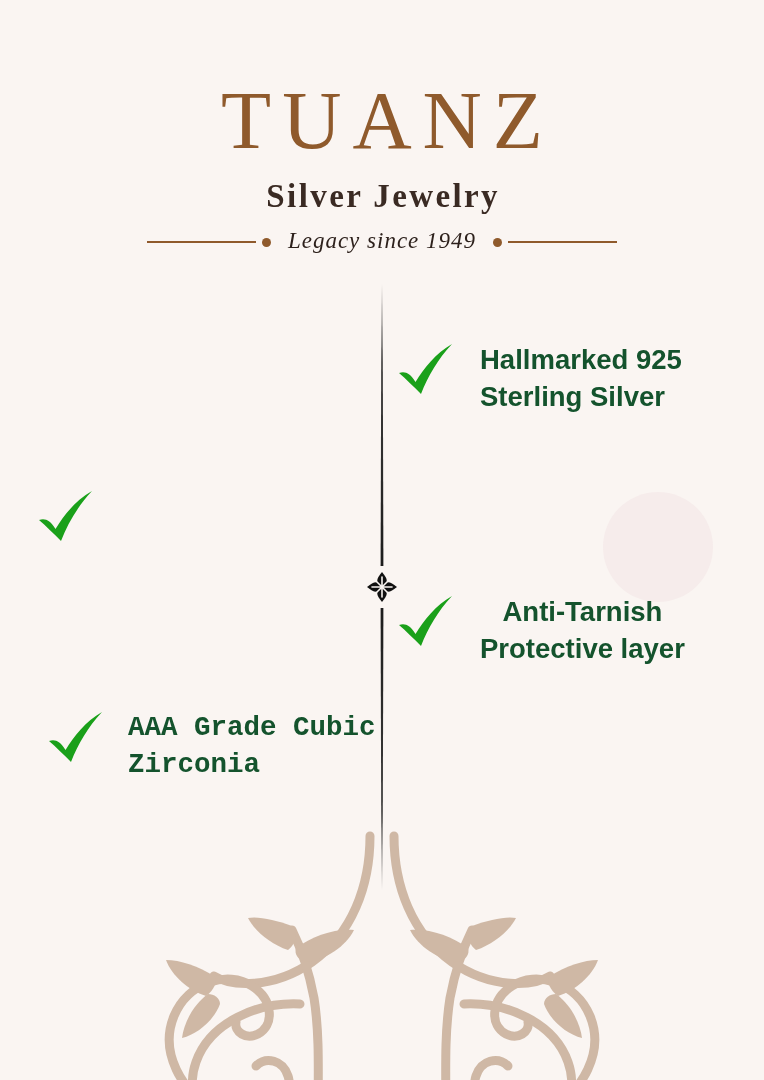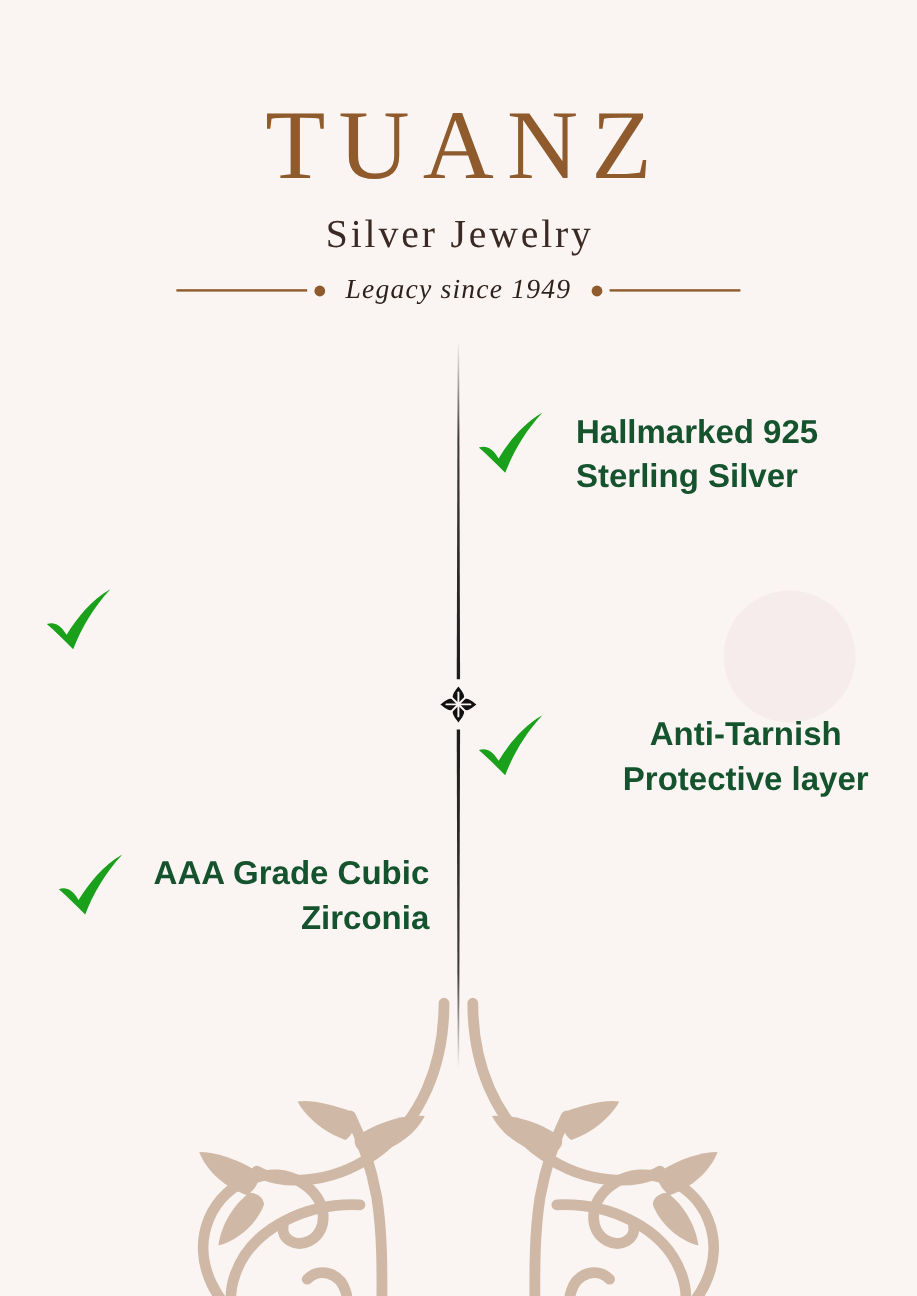--- a/index.html
+++ b/index.html
@@ -51,21 +51,21 @@
     letter-spacing: 11px;
     text-indent: 11px;
     color: #8f5a2c;
   }
   .brand-sub {
     margin: 0;
     padding-top: 18px;
     font-family: "Liberation Serif", serif;
     font-size: 33px;
     line-height: 1;
-    font-weight: 400;
+    font-weight: 700;
     letter-spacing: 2.4px;
     text-indent: 2.4px;
     color: #3a2a23;
   }
   .brand-rule {
     margin: 0 auto;
     padding-top: 16px;
     width: 470px;
     display: flex;
     align-items: center;
@@ -137,25 +137,25 @@
     white-space: pre-line;
   }
 
   
   #feature-0 { left: 396px; top: 296px; }
   #feature-0 .feature-text { padding-left: 22px; text-align: left; }
 
   #feature-1 { left: 36px;  top: 443px; }
   #feature-1 .feature-text { padding-left: 28px; text-align: center; }
 
-  #feature-2 { left: 396px; top: 548px; gap: 39px; }
+  #feature-2 { left: 396px; top: 548px; }
   #feature-2 .feature-text { padding-left: 22px; text-align: center; }
 
   #feature-3 { left: 46px;  top: 664px; }
-  #feature-3 .feature-text { padding-left: 20px; text-align: right; }
+  #feature-3 .feature-text { padding-left: 20px; text-align: left; font-family: Liberation Mono, monospace; }
 
   
   .floral {
     position: absolute;
     left: 0;
     bottom: 0;
     width: 764px;
     height: 300px;
     pointer-events: none;
   }

